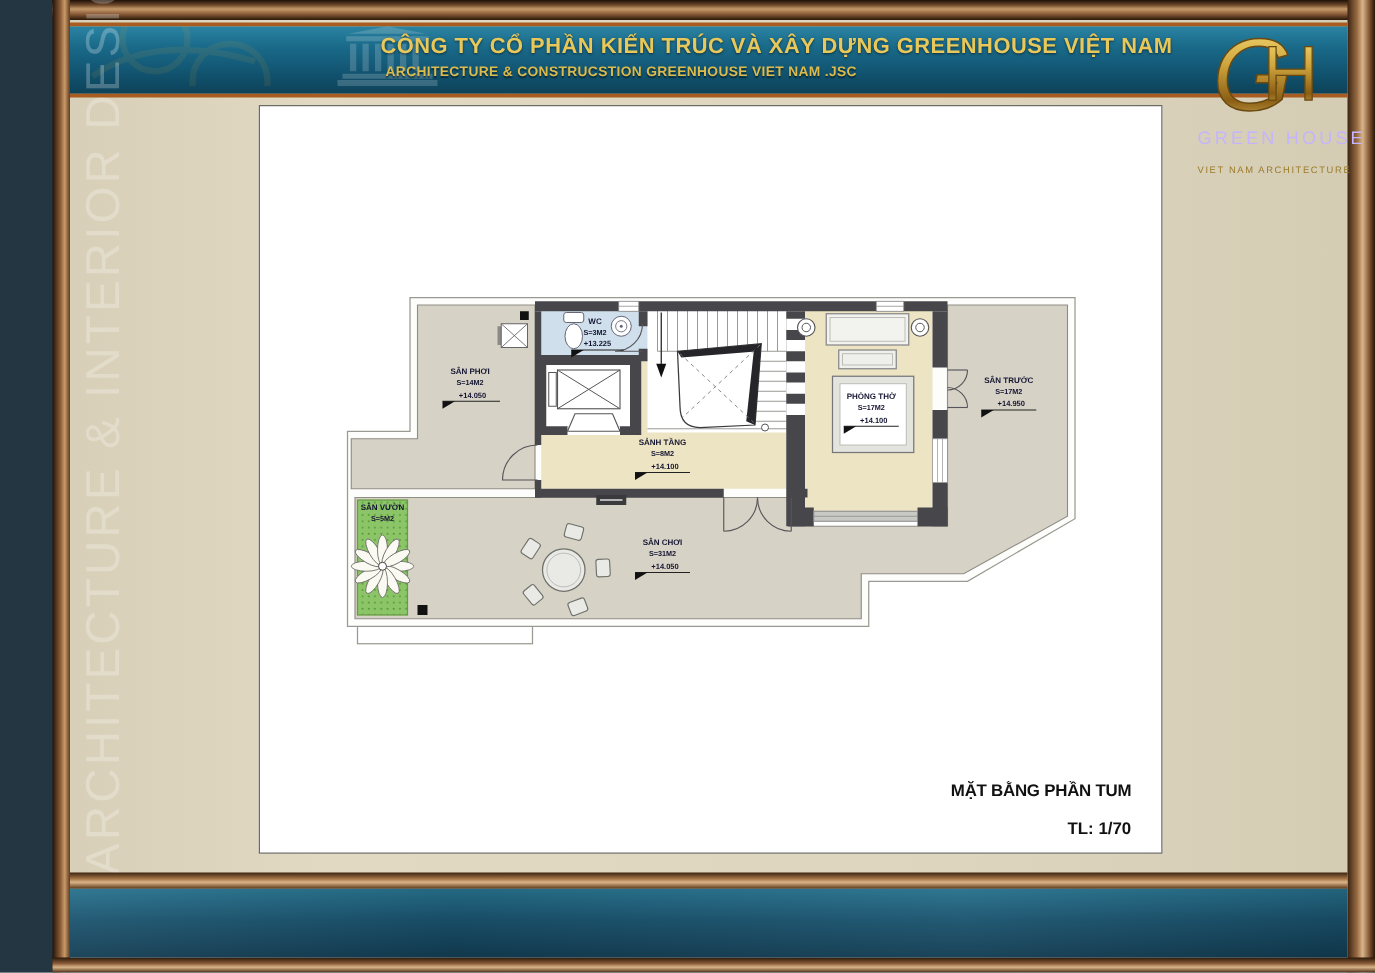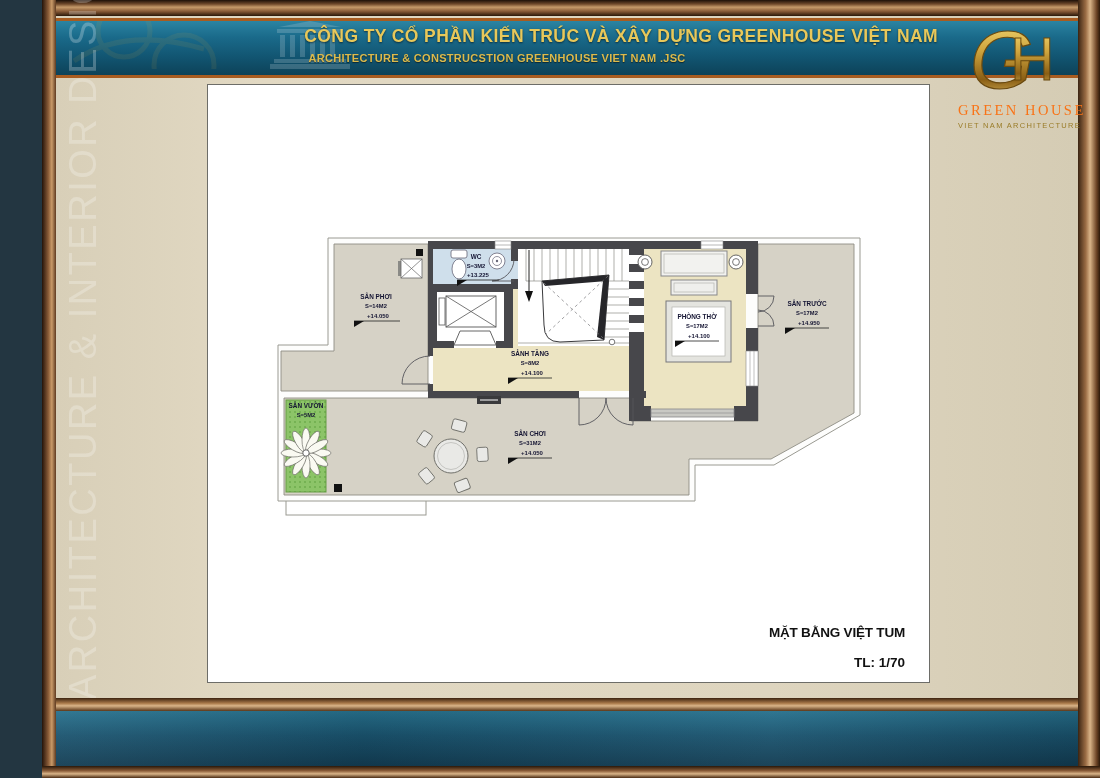--- a/index.html
+++ b/index.html
@@ -24,23 +24,23 @@
     border-top:3px solid #a85c20;border-bottom:3px solid #a85c20;}
   .header .decor{position:absolute;left:8px;top:0;opacity:.6;}
   .header-title{position:absolute;left:0;right:140px;top:5px;text-align:right;
     color:#e8c85a;font-size:17.5px;font-weight:bold;letter-spacing:.4px;
     text-shadow:0 1px 2px rgba(0,0,0,.55);white-space:nowrap;}
   .header-sub{position:absolute;left:0;right:140px;top:31px;text-align:center;
     color:#dcba4c;font-size:11px;font-weight:bold;letter-spacing:.3px;
     text-shadow:0 1px 1px rgba(0,0,0,.5);}
   
   .logo{position:absolute;left:958px;top:18px;width:120px;text-align:center;z-index:5;}
-  .logo-name{font-family:Liberation Serif, serif;font-size:14.5px;letter-spacing:2.5px;
-    color:#f97316;margin-top:-4px;white-space:nowrap;}
-  .logo-tag{font-size:7.5px;letter-spacing:1.3px;color:#9a7c28;margin-top:2px;white-space:nowrap;}
+  .logo-name{font-family:Liberation Sans, sans-serif;font-size:14.5px;letter-spacing:2.5px;
+    color:#c4b5fd;margin-top:-4px;white-space:nowrap;}
+  .logo-tag{font-size:7.5px;letter-spacing:1.3px;color:#9a7c28;margin-top:12px;white-space:nowrap;}
   
   .watermark{position:absolute;left:62px;top:700px;transform:rotate(-90deg);
     transform-origin:0 0;width:620px;font-size:38px;font-weight:300;
     color:rgba(255,255,255,.25);letter-spacing:2.5px;white-space:nowrap;}
   
   .canvas{position:absolute;left:207px;top:84px;width:723px;height:599px;
     background:#ffffff;border:1px solid #6d6d68;box-sizing:border-box;}
   .titleblock{position:absolute;right:24px;bottom:12px;text-align:right;color:#111;}
   .titleblock .t1{font-size:13.5px;font-weight:bold;letter-spacing:-.2px;}
   .titleblock .t2{font-size:13.5px;font-weight:bold;margin-top:15px;}
@@ -321,19 +321,19 @@
       <text class="room-level" x="324" y="370">+14.050</text>
       <line x1="300" y1="373" x2="344" y2="373" stroke="#222" stroke-width=".8"></line>
       <polygon points="300,373 300,379 310,373" fill="#111"></polygon>
 
       <text class="room-name" x="98" y="323">SÂN VƯỜN</text>
       <text class="room-area" x="98" y="332">S=5M2</text>
     </g>
   </svg>
 
   <div class="titleblock">
-    <div class="t1">MẶT BẰNG VIỆT TUM</div>
+    <div class="t1">MẶT BẰNG PHẦN TUM</div>
     <div class="t2">TL: 1/70</div>
   </div>
 </div>
 
 <div class="band-frame"></div>
 <div class="band"></div>
 
 </body></html>

